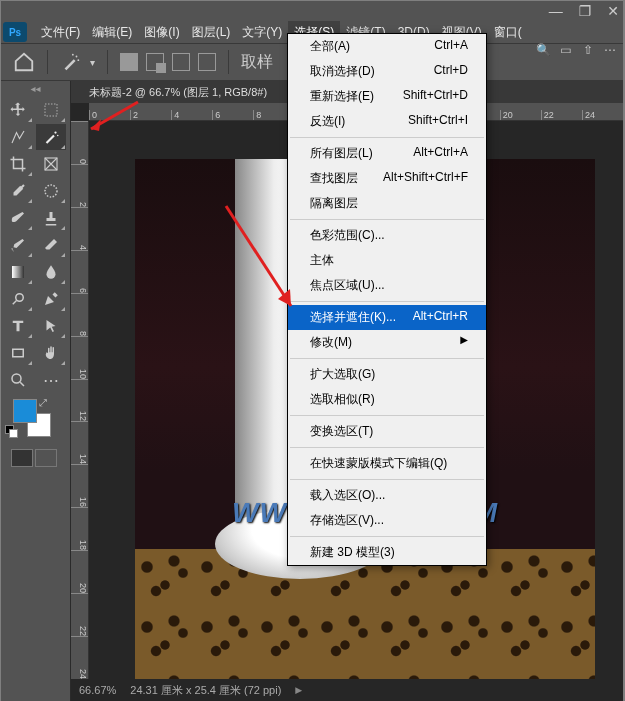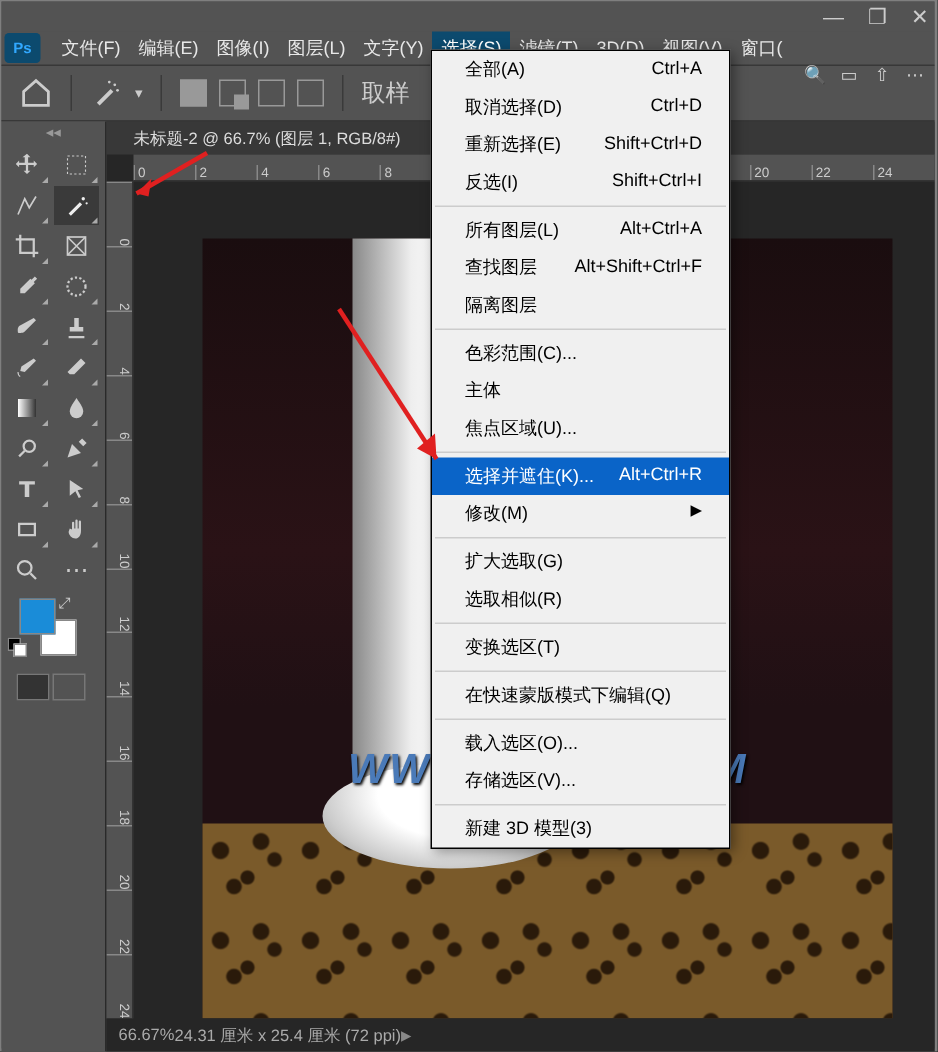--- a/index.html
+++ b/index.html
@@ -3,21 +3,21 @@
 <meta charset="utf-8">
 <style>
 * { margin: 0; padding: 0; box-sizing: border-box; font-family: "Microsoft YaHei", sans-serif; }
 body { width: 625px; height: 701px; background: #7f7f7f; overflow: hidden; }
 .app { width: 622px; height: 698px; margin: 1px; background: #535353; position: relative; }
 .titlebar { height: 20px; background: #535353; display: flex; justify-content: flex-end; align-items: center; padding-right: 4px; gap: 16px; }
 .titlebar span { color: #ccc; font-size: 14px; cursor: default; }
 .menubar { height: 22px; background: #535353; display: flex; align-items: center; padding-left: 2px; }
 .logo { width: 24px; height: 20px; background: #0c4a6e; color: #31a8ff; font-size: 10px; font-weight: bold; display: flex; align-items: center; justify-content: center; border-radius: 3px; margin-right: 8px; }
 .menuitem { color: #e8e8e8; font-size: 12px; padding: 3px 6px; cursor: default; }
-.menuitem.active { background: #0c4a6e; color: #fff; }
+.menuitem.active { background: #404040; color: #fff; }
 .optionsbar { height: 38px; background: #535353; border-top: 1px solid #383838; border-bottom: 1px solid #383838; display: flex; align-items: center; padding-left: 12px; gap: 8px; }
 .opt-icon { width: 22px; height: 22px; display: flex; align-items: center; justify-content: center; color: #ccc; }
 .opt-sep { width: 1px; height: 24px; background: #3a3a3a; margin: 0 4px; }
 .opt-sq { width: 18px; height: 18px; border: 1px solid #999; }
 .opt-sq.filled { background: #999; }
 .opt-text { color: #ccc; font-size: 16px; }
 .workspace { display: flex; height: 620px; }
 .toolpanel { width: 70px; background: #535353; border-right: 1px solid #2a2a2a; }
 .tool-toggle { height: 14px; display: flex; justify-content: center; align-items: center; color: #999; font-size: 10px; }
 .tools { display: grid; grid-template-columns: 1fr 1fr; gap: 1px; padding: 2px; }
@@ -40,21 +40,21 @@
 .ruler-h { position: absolute; top: 22px; left: 18px; right: 0; height: 18px; background: #535353; color: #ccc; font-size: 9px; display: flex; align-items: flex-end; overflow: hidden; border-bottom: 1px solid #333; }
 .ruler-h span { display: inline-block; width: 46px; text-align: left; padding-left: 2px; border-left: 1px solid #888; height: 10px; }
 .ruler-v { position: absolute; top: 40px; left: 0; width: 18px; bottom: 22px; background: #535353; color: #ccc; font-size: 9px; display: flex; flex-direction: column; overflow: hidden; border-right: 1px solid #333; }
 .ruler-v span { height: 46px; writing-mode: vertical-rl; text-align: right; padding-top: 2px; border-top: 1px solid #888; }
 .canvas { position: absolute; top: 40px; left: 18px; right: 0; bottom: 22px; background: #262626; overflow: hidden; }
 .image { position: absolute; left: 46px; top: 38px; width: 460px; height: 520px; background: linear-gradient(180deg, #1a0d0f 0%, #2a1216 40%, #201014 60%); }
 .leopard { position: absolute; bottom: 0; left: 0; right: 0; height: 130px; background: radial-gradient(circle at 20% 30%, #2a1a0a 8%, transparent 10%), radial-gradient(circle at 50% 60%, #2a1a0a 9%, transparent 11%), radial-gradient(circle at 80% 40%, #2a1a0a 7%, transparent 9%), radial-gradient(circle at 35% 70%, #2a1a0a 8%, transparent 10%), radial-gradient(circle at 65% 20%, #2a1a0a 8%, transparent 10%), #7a5a2a; background-size: 60px 60px; }
 .catleg { position: absolute; left: 100px; top: 0; width: 130px; height: 420px; background: linear-gradient(90deg, #888 0%, #eee 30%, #fff 50%, #ddd 70%, #555 100%); border-radius: 0 0 50px 50px; }
 .paw { position: absolute; left: 80px; bottom: 100px; width: 170px; height: 70px; background: radial-gradient(ellipse at 50% 30%, #fff 40%, #ccc 70%, #888 100%); border-radius: 50%; }
 .watermark { position: absolute; bottom: 150px; left: 50%; transform: translateX(-50%); color: #4a7ab8; font-size: 28px; font-weight: bold; font-style: italic; text-shadow: 1px 1px 2px #000; letter-spacing: 1px; }
-.statusbar { position: absolute; bottom: 0; left: 0; right: 0; height: 22px; background: #262626; color: #aaa; font-size: 11px; display: flex; align-items: center; padding-left: 8px; }
+.statusbar { position: absolute; bottom: 0; left: 0; right: 0; height: 22px; background: #262626; color: #aaa; font-size: 11px; display: flex; align-items: center; padding-left: 8px; gap: 14px; }
 .dropdown { position: absolute; top: 32px; left: 286px; width: 200px; background: #f0f0f0; border: 1px solid #000000; box-shadow: 2px 2px 8px rgba(0,0,0,0.4); z-index: 100; font-size: 12px; }
 .dd-item { display: flex; justify-content: space-between; padding: 4px 18px 4px 22px; cursor: default; color: #000; }
 .dd-item.highlighted { background: #0a64c8; color: #fff; }
 .dd-item .arrow { font-size: 10px; }
 .dd-sep { height: 1px; background: #ccc; margin: 3px 2px; }
 .arrow-annotation { position: absolute; top: 96px; left: 82px; z-index: 50; pointer-events: none; }
 .arrow-annotation2 { position: absolute; top: 200px; left: 215px; z-index: 120; pointer-events: none; }
 .right-icons { position: absolute; right: 4px; top: 40px; display: flex; gap: 4px; color: #ccc; }
 .right-icons span { width: 18px; height: 18px; display: flex; align-items: center; justify-content: center; font-size: 12px; }
 </style>

